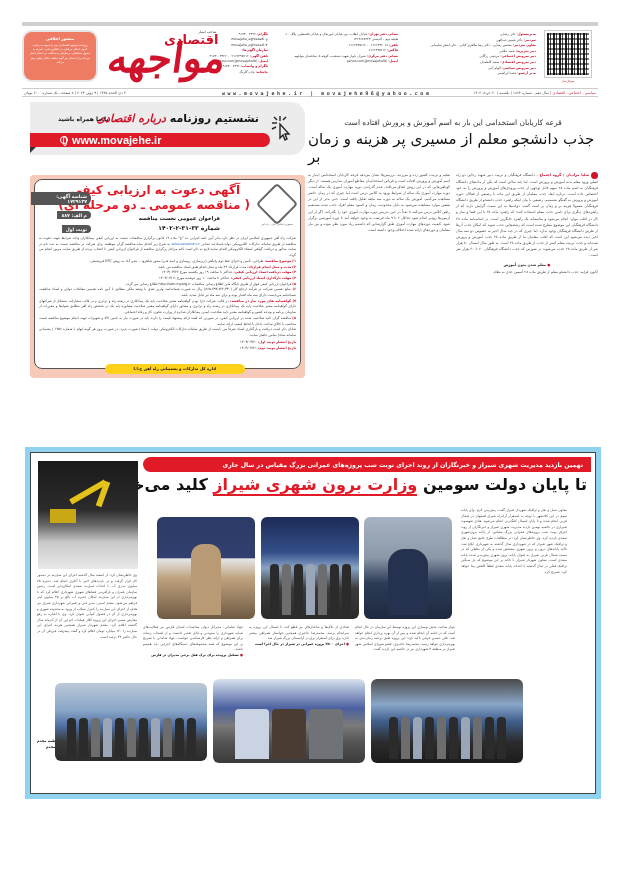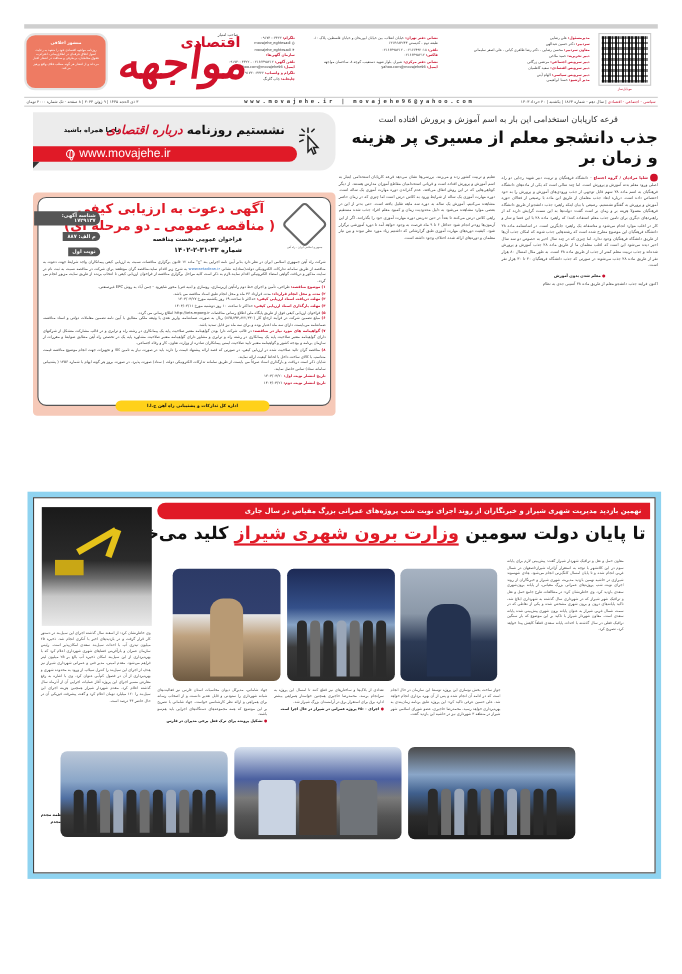--- a/index.html
+++ b/index.html
@@ -37,37 +37,37 @@
   .motto-title { font-size: 4px; font-weight: bold; margin-bottom: 2px; }
   .motto-body { font-size: 2.8px; line-height: 4.2px; }
 
   .dateline { position: absolute; left: 22px; right: 22px; top: 88px; height: 9px; border-top: 1px solid #ccc; border-bottom: 1px solid #ccc; font-size: 3.6px; line-height: 8px; color: #444; }
   .dateline .right { position: absolute; right: 2px; top: 0; }
   .dateline .right .sec { color: #c8102e; }
   .dateline .center { position: absolute; left: 200px; top: 0; font-family: "DejaVu Sans Mono", monospace; font-size: 5px; font-weight: bold; letter-spacing: 2.5px; color: #333; direction: ltr; }
   .dateline .left { position: absolute; left: 2px; top: 0; }
 
   
-  .lead { position: absolute; right: 22px; top: 102px; width: 290px; }
+  .lead { position: absolute; right: 22px; top: 116px; width: 290px; }
   .lead-kicker { font-size: 7.5px; color: #333; text-align: center; margin-top: 2px; }
-  .lead-headline { font-size: 15px; font-weight: bold; color: #111; text-align: right; margin-top: 3px; letter-spacing: -0.2px; }
+  .lead-headline { font-size: 15px; font-weight: normal; color: #111; text-align: left; margin-top: 3px; letter-spacing: -0.2px; }
   .lead-cols { margin-top: 6px; display: flex; gap: 6px; }
   .col { flex: 1; font-size: 3.6px; line-height: 6.1px; color: #444; text-align: justify; }
   .byline { color: #c8102e; font-weight: bold; }
   .byline-icon { display: inline-block; width: 7px; height: 7px; border-radius: 50%; background: #d0122b; vertical-align: middle; margin-left: 2px; }
   .subhead { font-weight: bold; text-align: center; color: #222; margin: 4px 0 1px; }
   .subhead-bullet { color: #c8102e; }
 
   
   .site-banner { position: absolute; left: 30px; top: 102px; width: 275px; height: 53px; background: #ececec; border-radius: 0 14px 14px 0; }
   .site-line1 { position: absolute; right: 46px; top: 10px; font-size: 11px; font-weight: bold; color: #111; }
   .site-line1 .brand { color: #d0122b; font-family: "DejaVu Serif", serif; font-style: italic; }
   .site-line1-left { position: absolute; left: 28px; top: 13px; font-size: 6px; font-weight: bold; color: #111; }
   .site-bar { position: absolute; left: 0; top: 31px; width: 240px; height: 14px; background: #e01a27; border-radius: 0 8px 8px 0; }
-  .site-url { position: absolute; left: 42px; top: 1px; font-family: "Liberation Sans", sans-serif; font-size: 11px; color: #fff; font-weight: normal; direction: ltr; }
+  .site-url { position: absolute; left: 42px; top: 1px; font-family: "Liberation Sans", sans-serif; font-size: 11px; color: #fff; font-weight: bold; direction: ltr; }
   .globe-icon { position: absolute; left: 30px; top: 3px; width: 8px; height: 8px; border: 1px solid #fff; border-radius: 50%; }
   .globe-icon:before { content: ""; position: absolute; left: 2px; top: -1px; width: 2px; height: 8px; border: 1px solid #fff; border-radius: 50%; }
   .site-corner { position: absolute; left: 0; top: 45px; width: 0; height: 0; border-top: 6px solid #333; border-right: 6px solid transparent; }
   .cursor-icon { position: absolute; right: 12px; top: 12px; width: 24px; height: 28px; }
 
   
   .tender-outer { position: absolute; left: 30px; top: 175px; width: 275px; height: 203px; background: #f6c9b8; border-radius: 4px; }
   .tender { position: absolute; left: 4px; top: 4px; right: 4px; bottom: 9px; background: #fff; border: 1.5px solid #555; border-radius: 8px; }
   .tender-logo { position: absolute; right: 6px; top: 6px; width: 34px; height: 44px; }
   .tender-logo-shape { width: 30px; height: 30px; margin: 0 auto; border: 2px solid #666; transform: rotate(45deg); border-radius: 4px; margin-top: 3px; }

